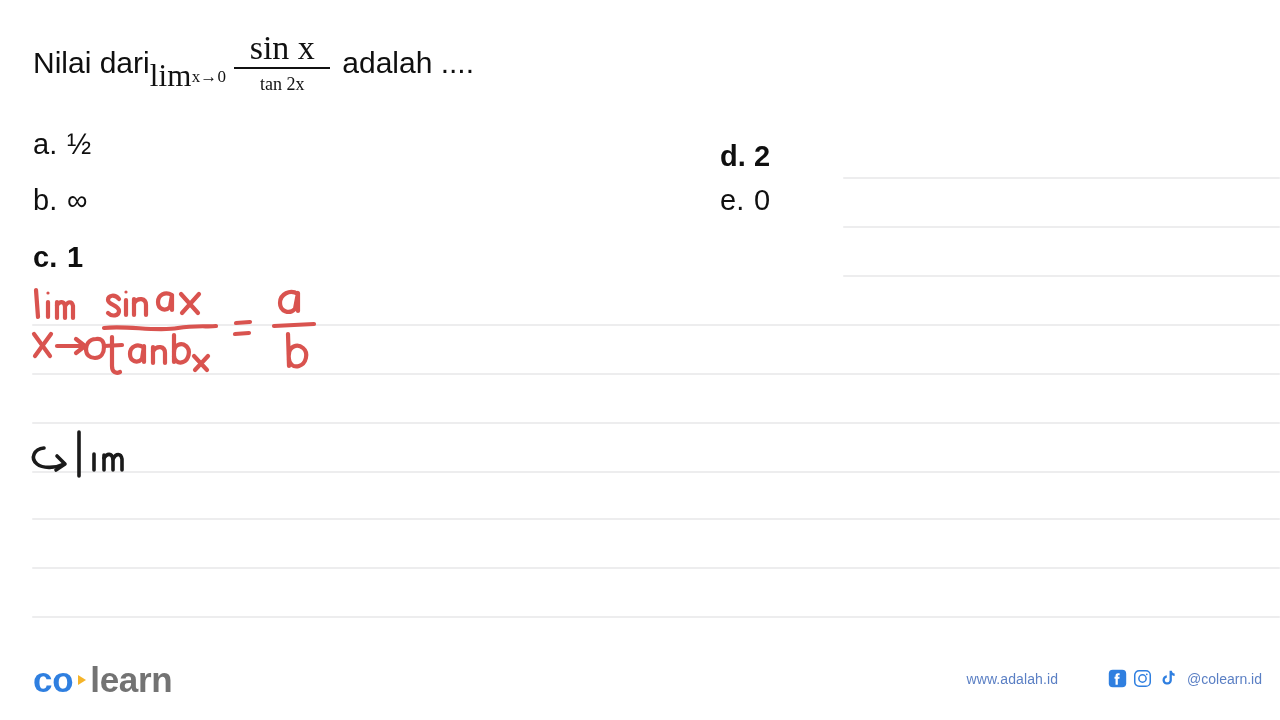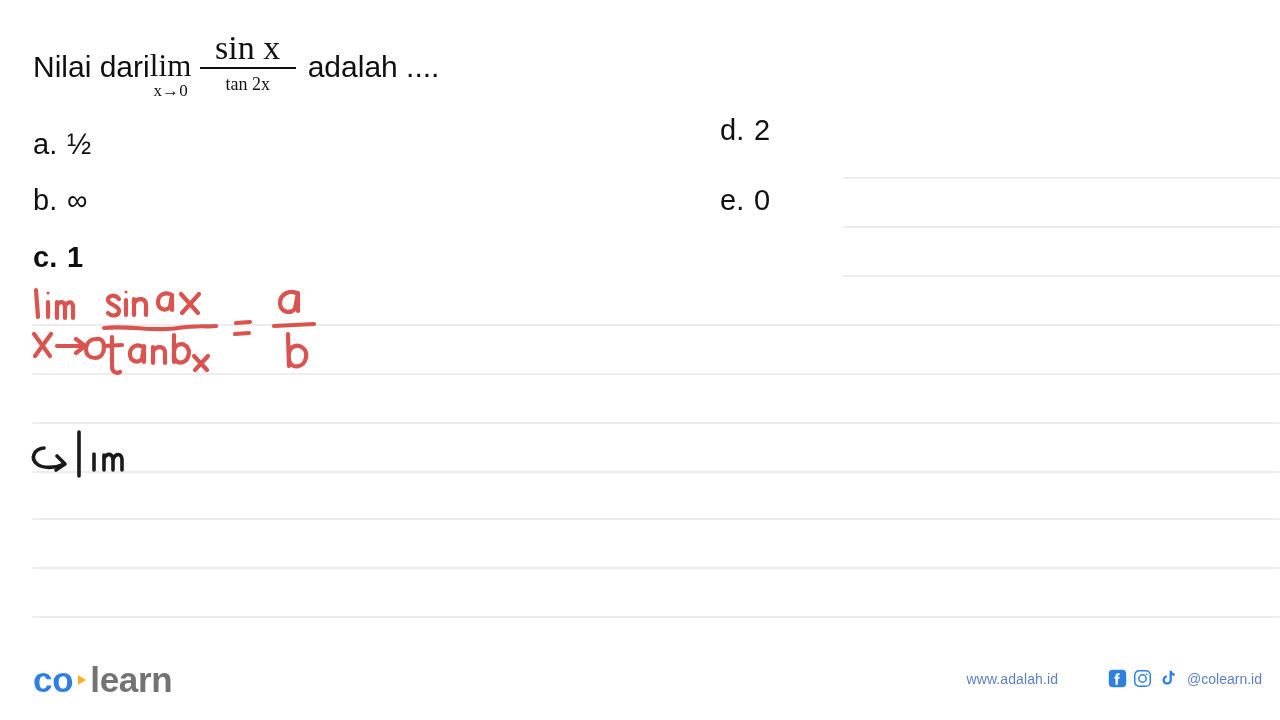--- a/index.html
+++ b/index.html
@@ -45,23 +45,22 @@
 
   
   .mathexpr {
     font-family: "Liberation Serif", serif;
     display: flex;
     align-items: flex-start;
     line-height: 1;
   }
   .lim-op {
     display: flex;
-    flex-direction: column;
-    align-items: center;
-    margin-top: 16px;
+    align-items: center;
+    margin-top: 26px;
   }
   .lim-op .op {
     font-size: 31px;
     letter-spacing: 0.2px;
   }
   .lim-op .sub {
     font-size: 17px;
     margin-top: 1px;
     letter-spacing: 0.2px;
   }
@@ -210,21 +209,21 @@
 <div id="options-layer">
   <div class="option" style="left:33px; top:130px;">
     <span class="lbl">a.</span><span class="val">½</span>
   </div>
   <div class="option" style="left:33px; top:186px;">
     <span class="lbl">b.</span><span class="val">∞</span>
   </div>
   <div class="option" style="left:33px; top:243px;font-weight:bold;">
     <span class="lbl">c.</span><span class="val">1</span>
   </div>
-  <div class="option" style="left:720px; top:116px;">
+  <div class="option" style="left:720px; top:142px;font-weight:bold;">
     <span class="lbl">d.</span><span class="val">2</span>
   </div>
   <div class="option" style="left:720px; top:186px;">
     <span class="lbl">e.</span><span class="val">0</span>
   </div>
 </div>
 
 <div id="hand-red">
   <span class="hw-text-hidden">lim x→0 sin ax / tan bx = a/b</span>
   <svg class="hw-svg" width="320" height="98" viewBox="0 0 320 98" fill="none" stroke="#d9534f" stroke-width="4.2" stroke-linecap="round" stroke-linejoin="round">

